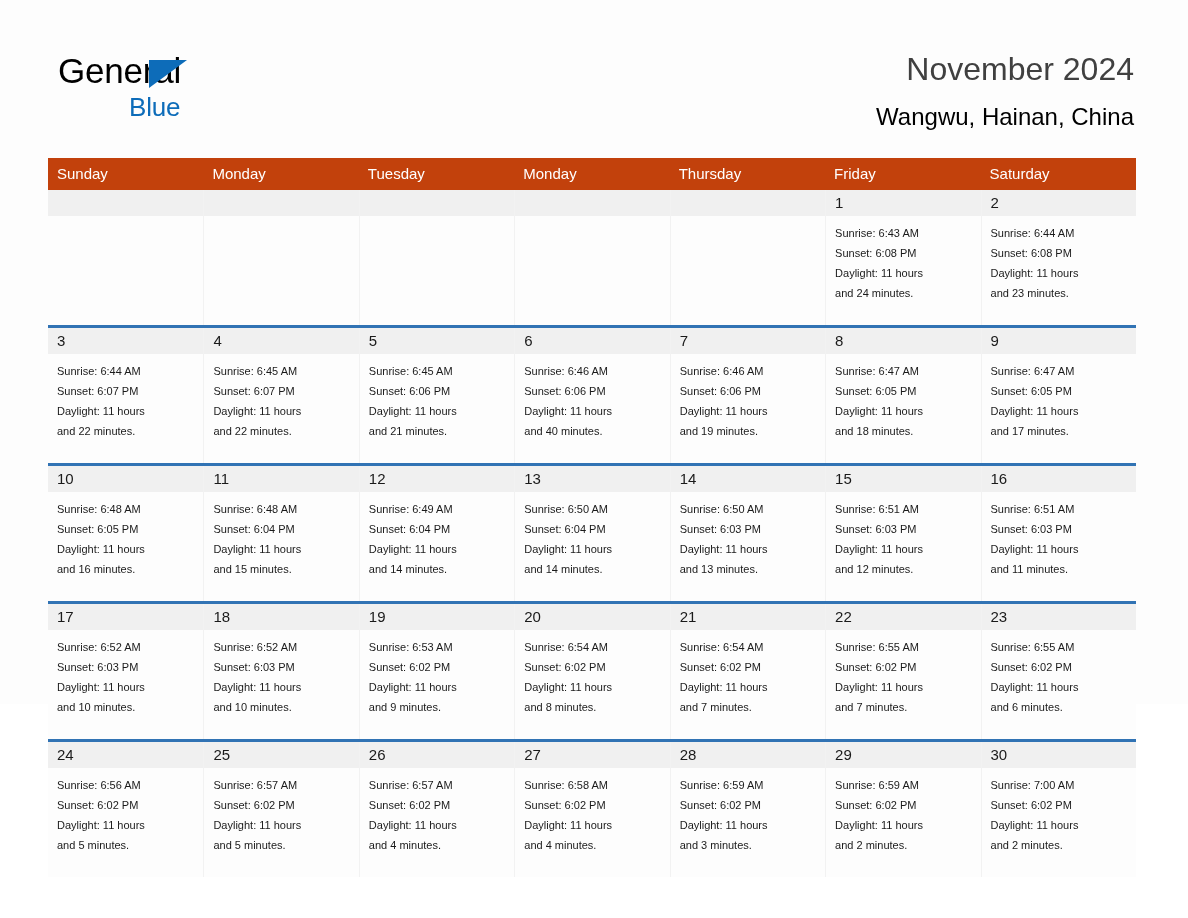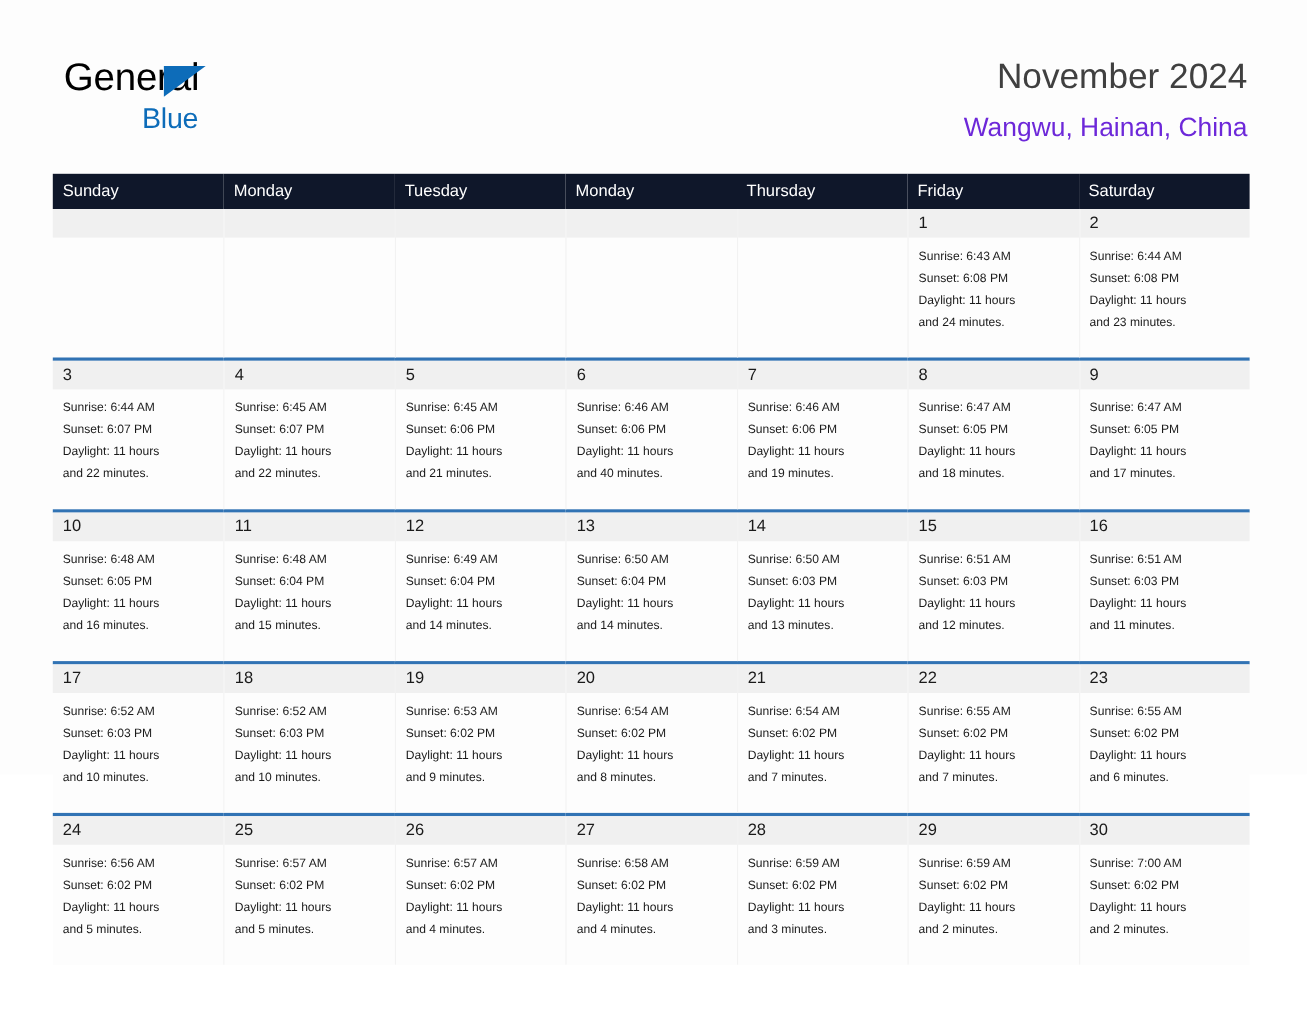--- a/index.html
+++ b/index.html
@@ -72,37 +72,37 @@
   .cal-title {
     font-size: 32px;
     font-weight: normal;
     color: #404040;
     line-height: 50px;
     white-space: nowrap;
   }
   .cal-subtitle {
     font-size: 24px;
     font-weight: normal;
-    color: #6d28d9;
+    color: #000000;
     line-height: 30px;
     margin-top: 8px;
     white-space: nowrap;
   }
 
   
   .calendar {
     position: absolute;
     left: 48px;
     top: 158px;
     width: 1088px;
     border-collapse: collapse;
     table-layout: fixed;
   }
   .calendar th {
-    background: #0f172a;
+    background: #c2410c;
     color: #ffffff;
     font-size: 15px;
     font-weight: normal;
     text-align: left;
     padding: 7px 0 8px 9px;
     height: 16px;
     border: none;
   }
   .calendar td {
     width: 155.43px;

